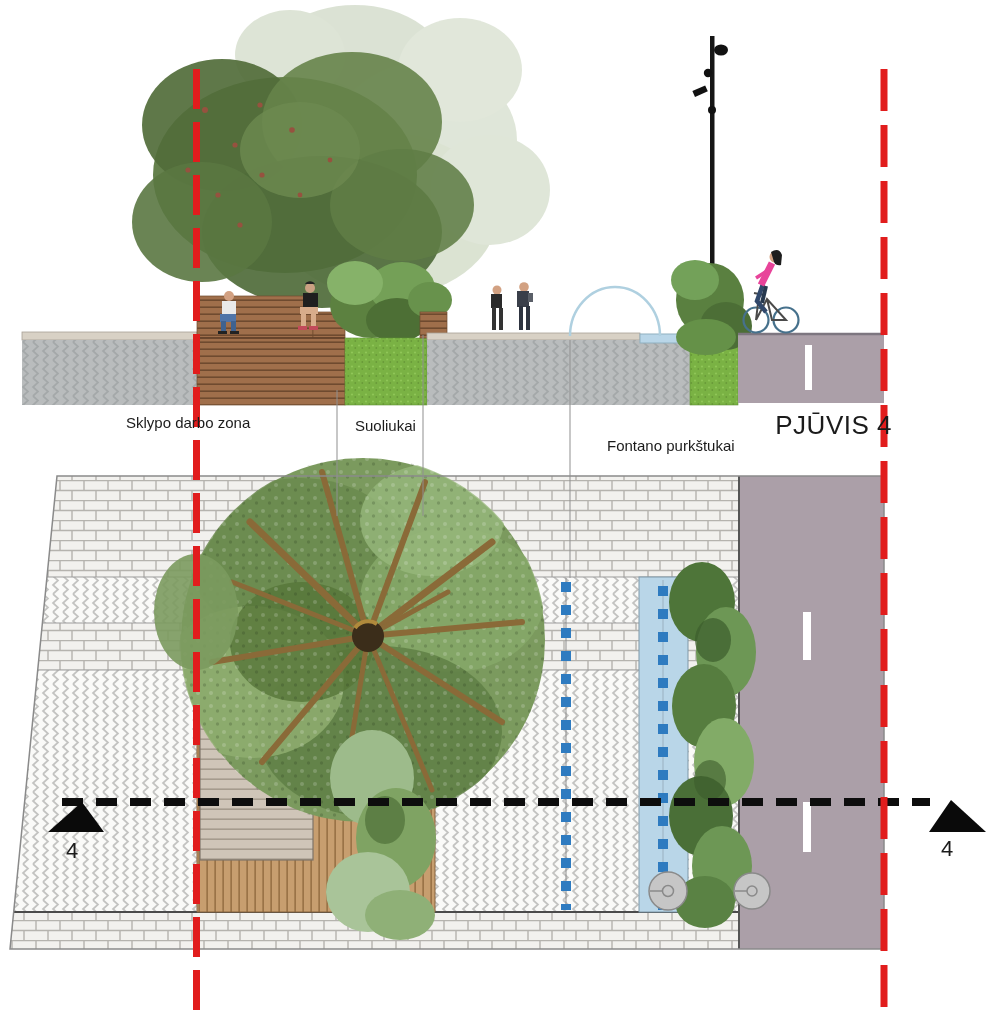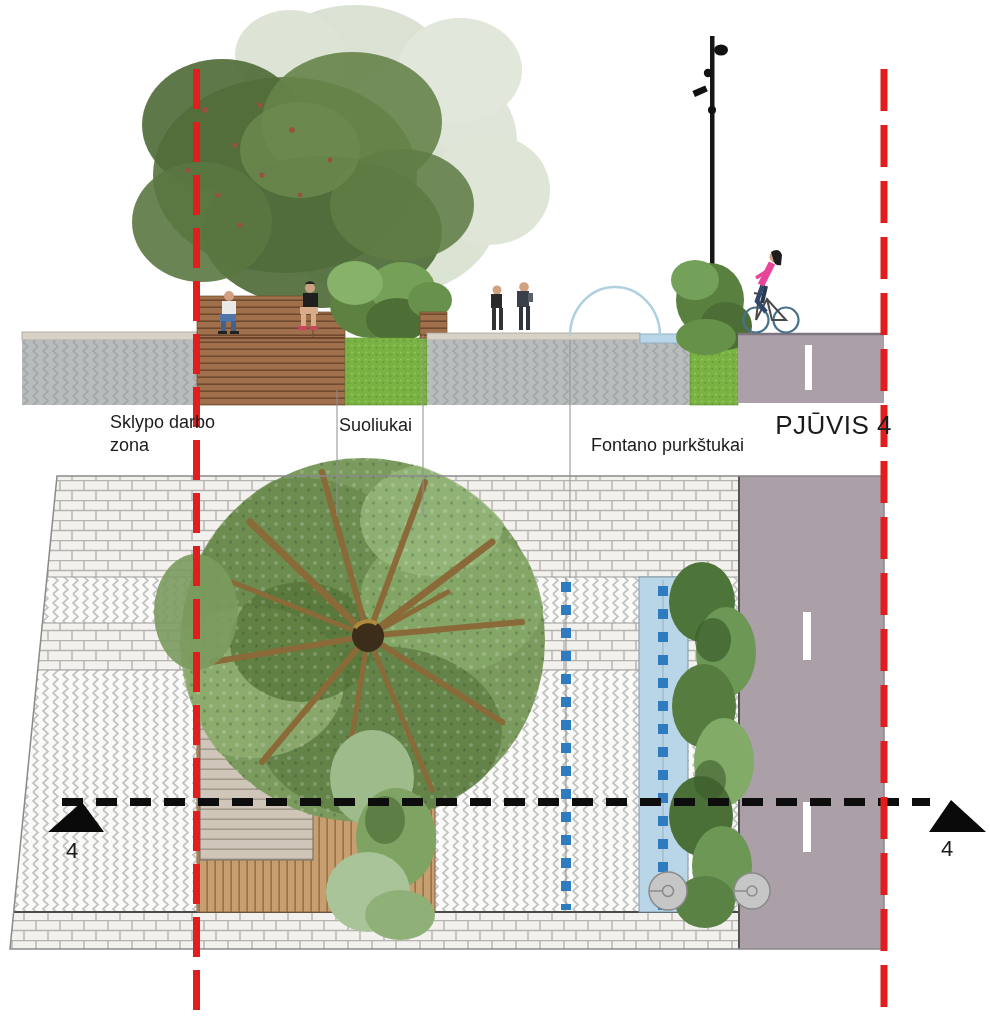--- a/index.html
+++ b/index.html
@@ -1,20 +1,20 @@
 <!DOCTYPE html>
 <html><head>
 <meta charset="utf-8">
 <style>
   html,body{margin:0;padding:0;background:#fff;}
   .stage{position:relative;width:990px;height:1024px;background:#fff;overflow:hidden;
          font-family:"Liberation Sans",sans-serif;}
   .stage svg{position:absolute;left:0;top:0;}
   .lbl{position:absolute;color:#1b1b1b;z-index:20;white-space:pre-line;}
-  .lbl-small{font-size:18px;line-height:23px;}
+  .lbl-small{font-size:15px;line-height:23px;margin-left:16px;}
   .lbl-title{font-size:26px;letter-spacing:0.5px;margin-left:14px;}
   .lbl-marker{font-size:22px;}
 </style>
 </head>
 <body>
 
 <div class="stage">
 
 <svg width="990" height="1024" viewBox="0 0 990 1024">
   <defs>

